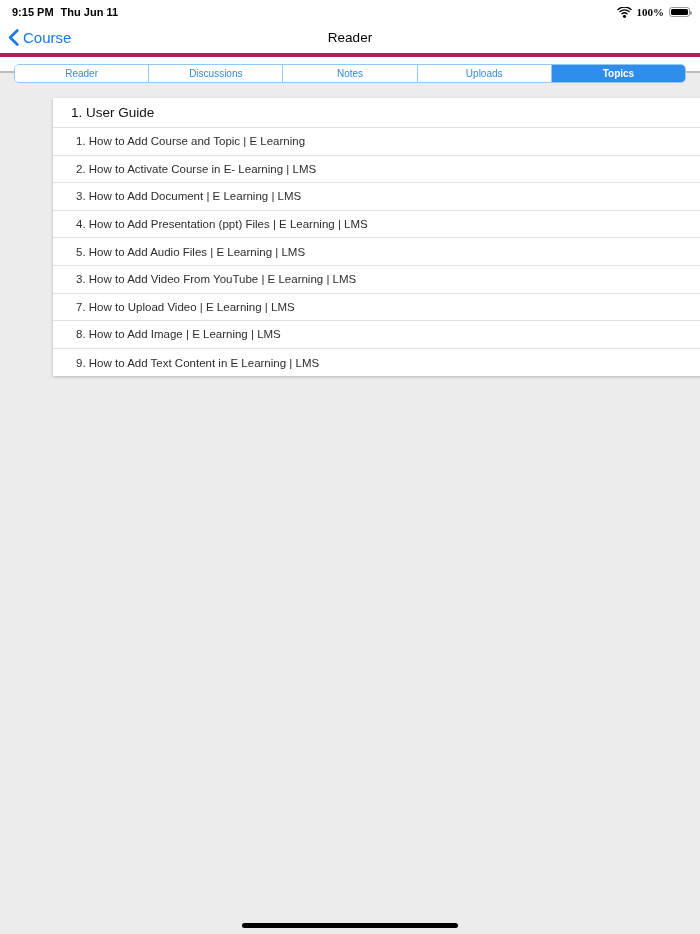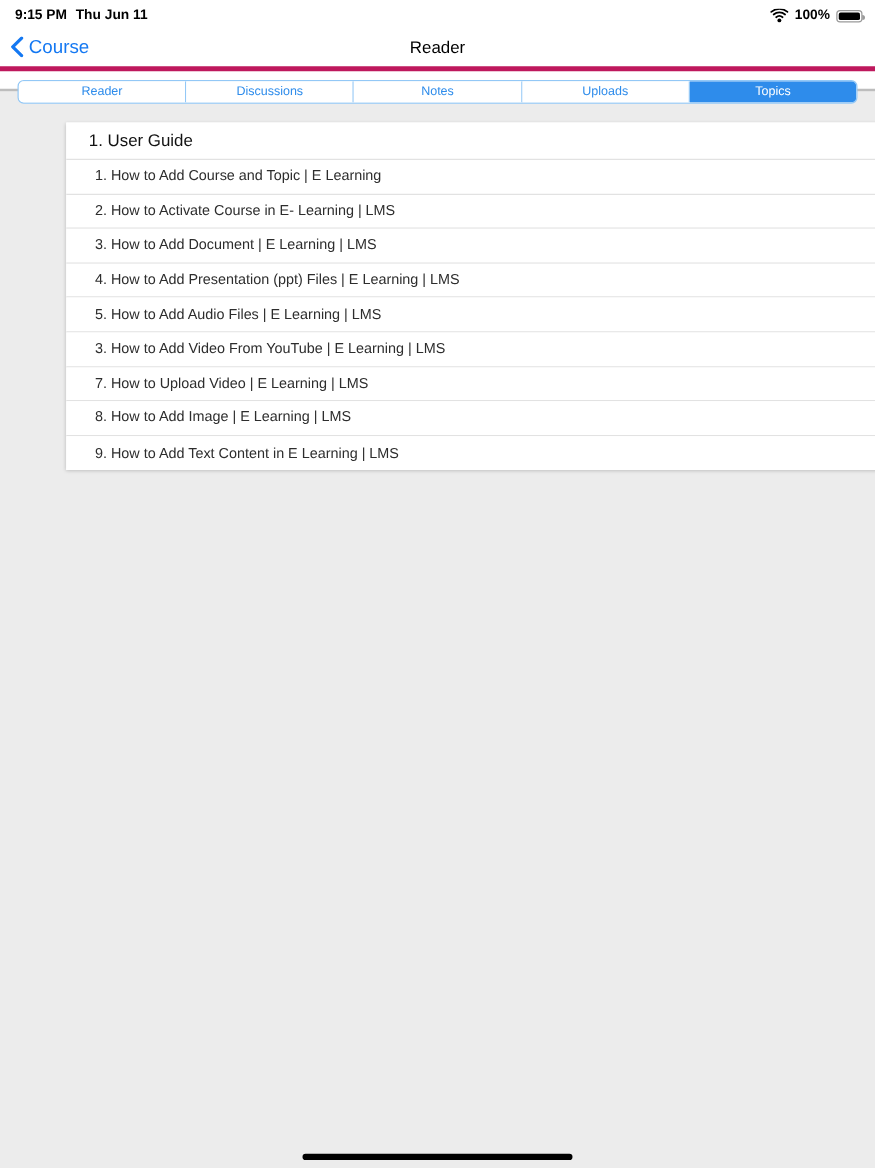--- a/index.html
+++ b/index.html
@@ -19,21 +19,21 @@
     border-bottom: 2px solid var(--header-border, #bdbdbd);
   }
 
   .status-bar {
     height: 22px;
     display: flex; justify-content: space-between; align-items: center;
     padding: 2px 10px 0 12px;
     font-size: 11px; color: #000; font-weight: 600;
   }
   .status-left { display: flex; gap: 7px; align-items: center; }
-  .status-right { display: flex; gap: 5px; align-items: flex-end; }
+  .status-right { display: flex; gap: 5px; align-items: center; font-family: Liberation Serif, serif; }
   .battery-shell {
     position: relative; width: 21px; height: 10px;
     border: 1px solid rgba(0,0,0,0.4); border-radius: 3px;
     padding: 1px; display: inline-block;
   }
   .battery-fill { display: block; width: 100%; height: 100%; background: #000; border-radius: 1.5px; }
   .battery-nub {
     position: absolute; right: -3px; top: 2.5px;
     width: 2px; height: 4px; background: rgba(0,0,0,0.4);
     border-radius: 0 2px 2px 0;
@@ -62,21 +62,21 @@
   }
   .segment {
     flex: 1 1 0;
     display: flex; align-items: center; justify-content: center;
     font-size: 10px;
     color: var(--tab-blue, #2e8ceb);
     border-right: 1px solid var(--tab-border, #a9d4f8);
     cursor: pointer;
     background: #fff;
   }
-  .segment:last-child { border-right: none; }
+  .segment:last-child { border-right: none; font-weight: bold; }
   .segment.selected {
     background: var(--tab-blue, #2e8ceb);
     color: #ffffff;
   }
 
   
   .list-panel {
     position: absolute; top: 98px; left: 7px; width: 686px;
     background: #ffffff;
     box-shadow: 0 1px 3px rgba(0,0,0,0.22);

